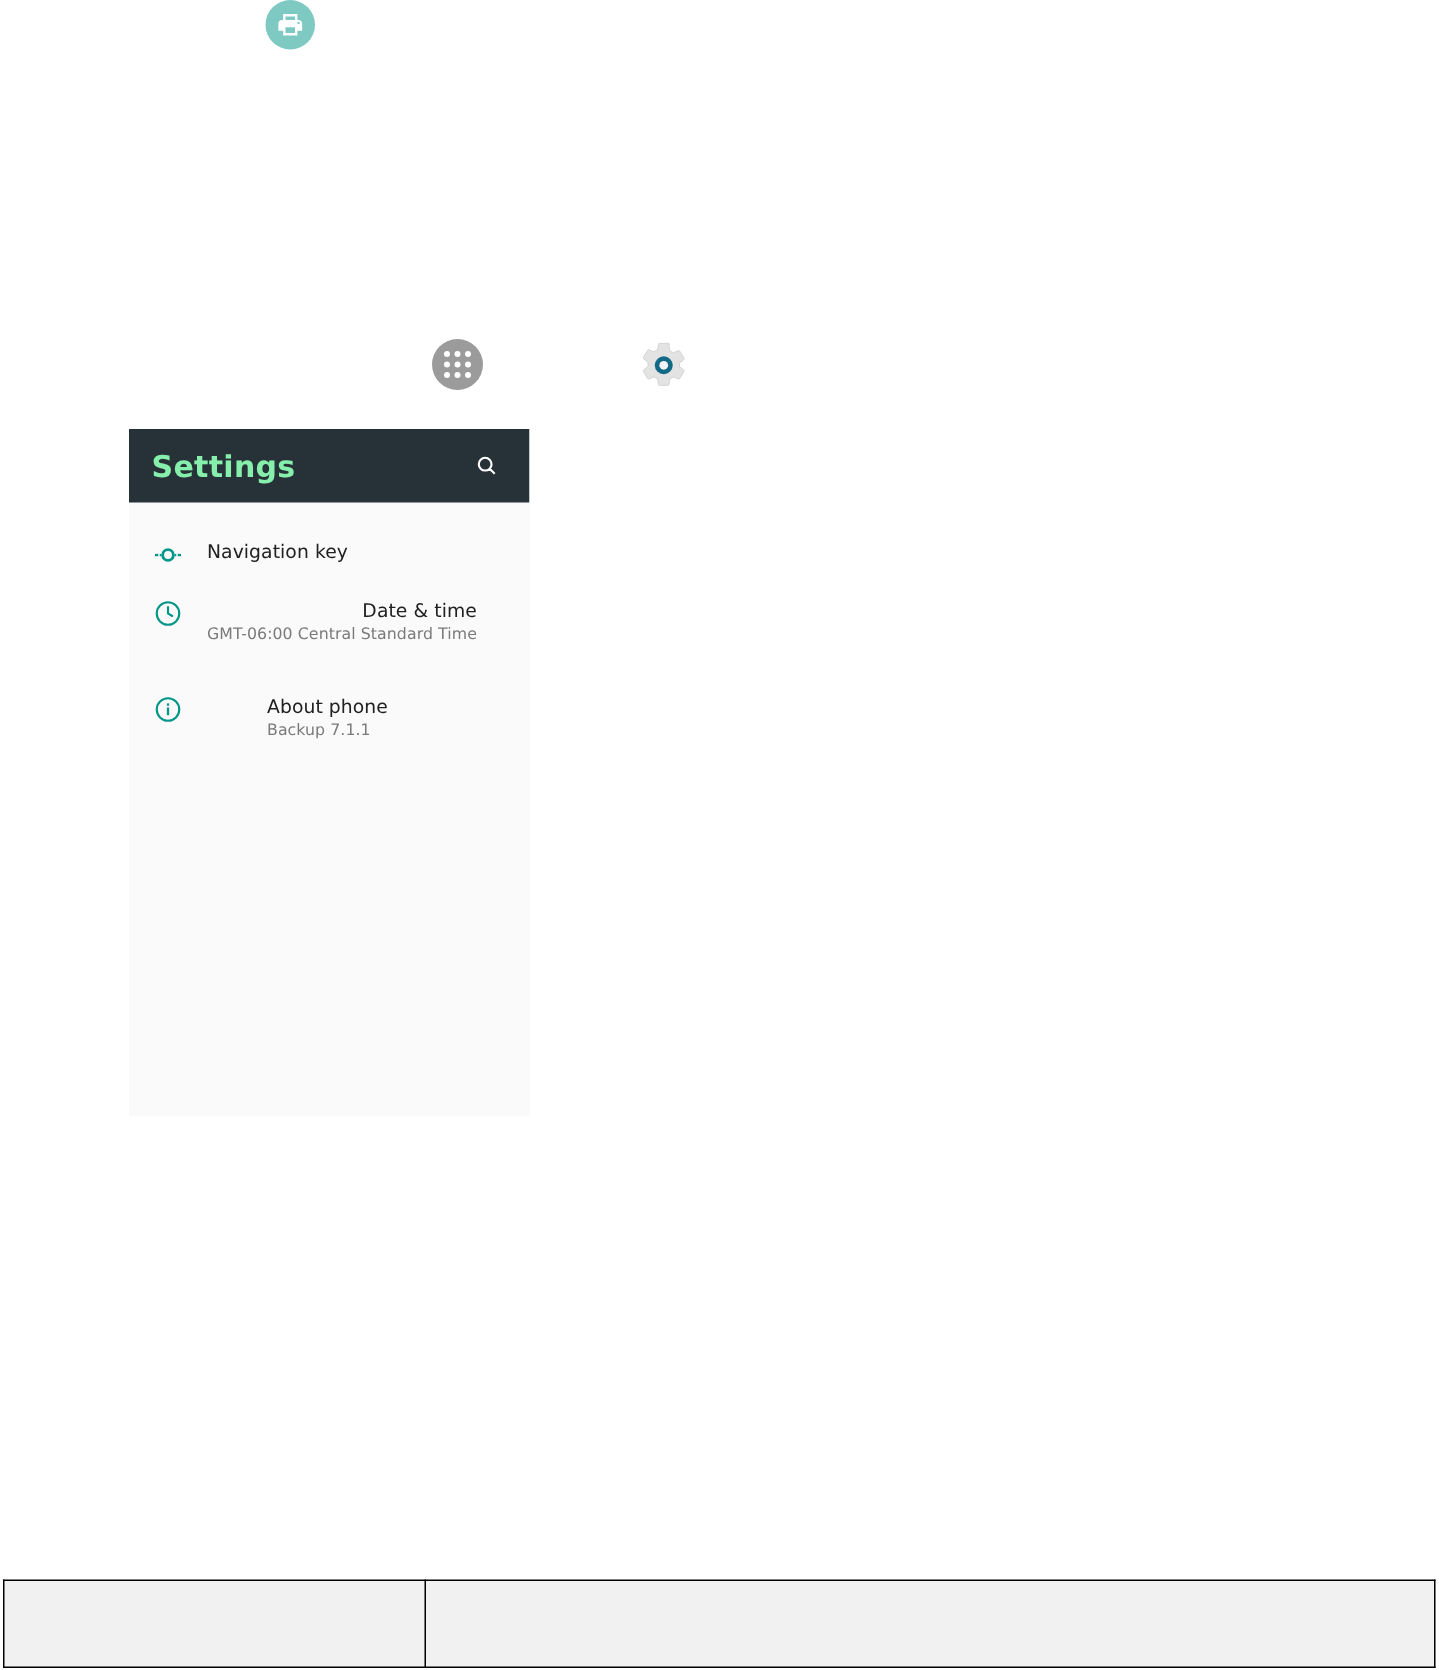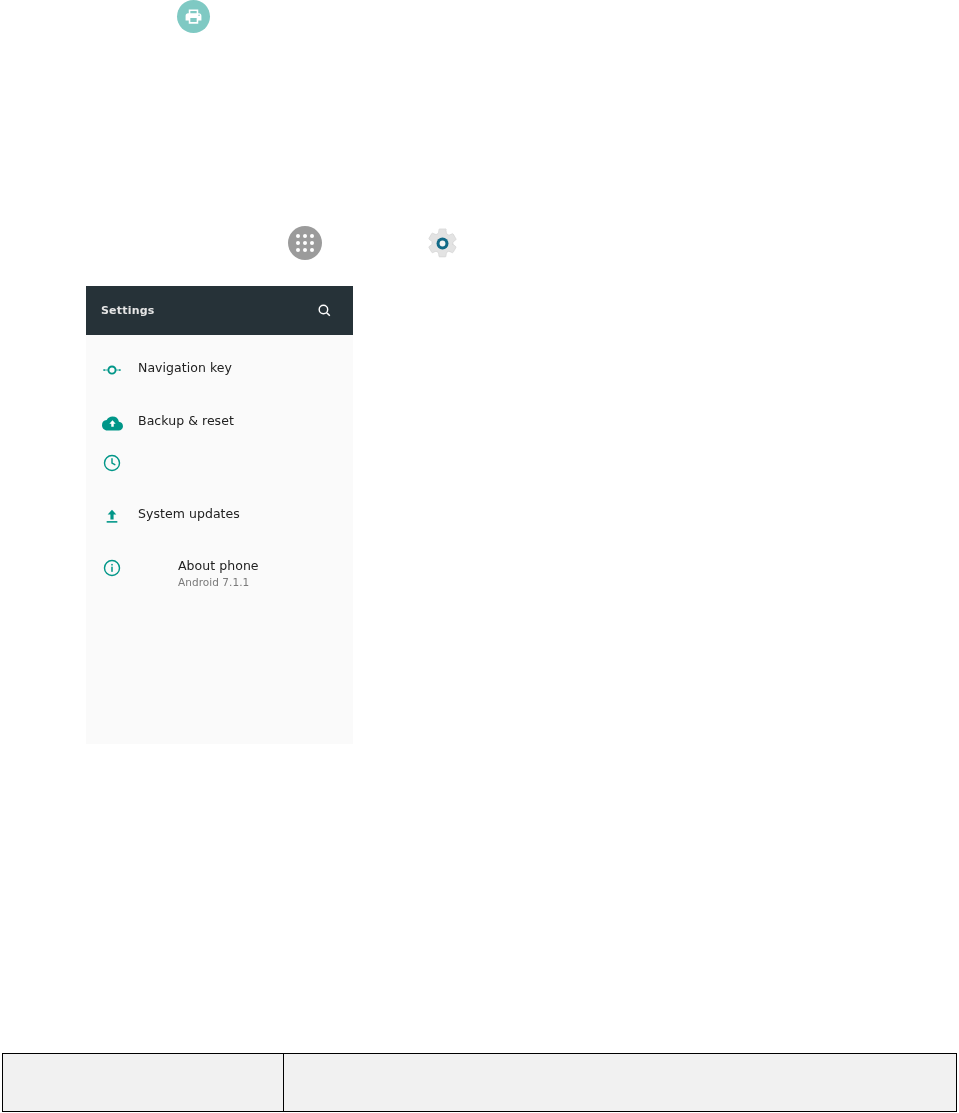--- a/index.html
+++ b/index.html
@@ -80,22 +80,22 @@
   #settings-header {
     height: 49px;
     background: #263238;
     display: flex;
     align-items: center;
     justify-content: space-between;
     padding: 0 18px 0 15px;
     box-sizing: border-box;
   }
   #settings-title {
-    color: #e5e5e5;
-    font-size: 11px;
+    color: #86efac;
+    font-size: 20px;
     font-weight: bold;
     letter-spacing: 0.2px;
   }
   #search-icon-btn {
     width: 22px;
     height: 22px;
     display: flex;
     align-items: center;
     justify-content: center;
     cursor: pointer;
@@ -227,67 +227,49 @@
           <rect x="5.4" y="11.1" width="1.1" height="1.9" fill="#009688"></rect>
           <rect x="19.8" y="11.1" width="2.6" height="1.9" fill="#009688"></rect>
           <rect x="17.5" y="11.1" width="1.1" height="1.9" fill="#009688"></rect>
         </svg>
       </span>
       <span class="text-cell">
         <span class="row-title">Navigation key</span>
       </span>
     </div>
 
-    <div class="list-row row-backup">
-      <span class="icon-cell">
-        <svg width="21" height="21" viewBox="0 0 24 24" aria-hidden="true">
-          <path fill="#009688" d="M19.35 10.04A7.49 7.49 0 0 0 12 4C9.11 4 6.6 5.64 5.35 8.04A5.994 5.994 0 0 0 0 14c0 3.31 2.69 6 6 6h13c2.76 0 5-2.24 5-5 0-2.64-2.05-4.78-4.65-4.96z"></path>
-          <path fill="#ffffff" d="M12 8.4l3.6 3.9h-2.2v3.5h-2.8v-3.5H8.4z"></path>
-        </svg>
-      </span>
-      <span class="text-cell">
-        <span class="row-title">Backup &amp; reset</span>
-      </span>
-    </div>
 
 
     <div class="list-row row-datetime">
       <span class="icon-cell">
         <svg width="20" height="20" viewBox="0 0 24 24" aria-hidden="true">
           <circle cx="12" cy="12" r="9" fill="none" stroke="#009688" stroke-width="1.7"></circle>
           <path d="M12 6.8V12l3.4 2" fill="none" stroke="#009688" stroke-width="1.7" stroke-linecap="round"></path>
         </svg>
       </span>
+      <span class="text-cell">
+        <span class="row-title">Date &amp; time</span>
+        <span class="row-sub">GMT-06:00 Central Standard Time</span>
+      </span>
     </div>
 
 
 
-    <div class="list-row row-update">
-      <span class="icon-cell">
-        <svg width="20" height="20" viewBox="0 0 24 24" aria-hidden="true">
-          <path fill="#009688" d="M12 4.5l5.2 5.6h-3.3v6.1h-3.8v-6.1H6.8z"></path>
-          <rect x="5.6" y="18.1" width="12.8" height="1.9" fill="#009688"></rect>
-        </svg>
-      </span>
-      <span class="text-cell">
-        <span class="row-title">System updates</span>
-      </span>
-    </div>
 
     <div class="list-row row-about">
       <span class="icon-cell">
         <svg width="20" height="20" viewBox="0 0 24 24" aria-hidden="true">
           <circle cx="12" cy="12" r="9" fill="none" stroke="#009688" stroke-width="1.7"></circle>
           <rect x="11.1" y="10.4" width="1.8" height="6.2" fill="#009688"></rect>
           <rect x="11.1" y="7.1" width="1.8" height="1.9" fill="#009688"></rect>
         </svg>
       </span>
       <span class="text-cell">
         <span class="row-title">About phone</span>
-        <span class="row-sub">Android 7.1.1</span>
+        <span class="row-sub">Backup 7.1.1</span>
       </span>
     </div>
 
   </div>
 </div>
 
 <table id="bottom-table">
   <tbody>
     <tr>
       <td class="col-left"></td>

